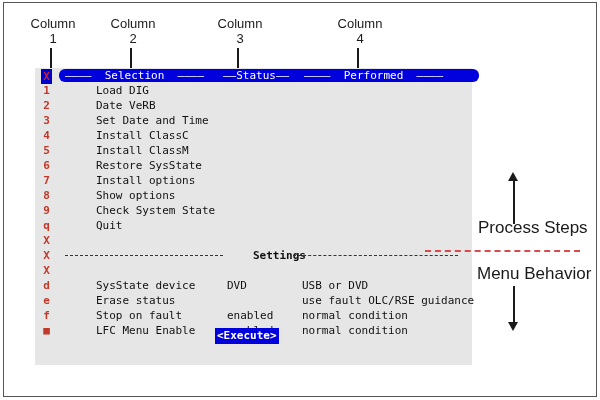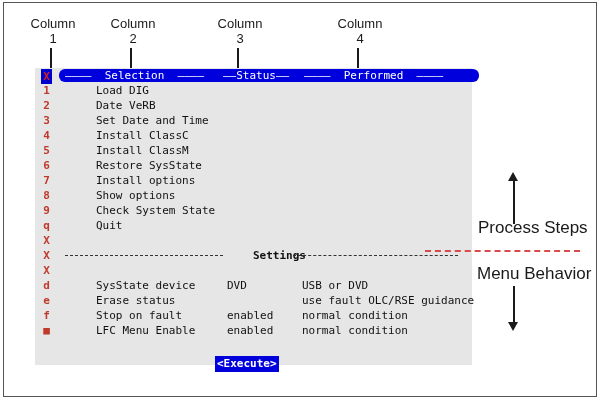--- a/index.html
+++ b/index.html
@@ -264,21 +264,21 @@
 
       <div id="settings-rows">
           <div class="row"><span class="mark">d</span><span class="txt c2">SysState device</span><span class="txt c3">DVD</span><span class="txt c4">USB or DVD</span></div>
           <div class="row"><span class="mark">e</span><span class="txt c2">Erase status</span><span class="txt c4">use fault OLC/RSE guidance</span></div>
           <div class="row"><span class="mark">f</span><span class="txt c2">Stop on fault</span><span class="txt c3">enabled</span><span class="txt c4">normal condition</span></div>
           <div class="row"><span class="mark block">■</span><span class="txt c2">LFC Menu Enable</span><span class="txt c3">enabled</span><span class="txt c4">normal condition</span></div>
         </div>
 
     </div>
 
-    <div class="execute" style="left:180px; top:288px;">&lt;Execute&gt;</div>
+    <div class="execute" style="left:180px; top:260px;">&lt;Execute&gt;</div>
   </div>
 
   <div class="arrow-up" style="left:508px; top:172px; height:52px;">
     <div class="head"></div>
     <div class="shaft" style="top:8px; height:44px;"></div>
   </div>
   <div class="side-ann" style="left:478px; top:218px;">Process Steps</div>
 
   <div class="red-dash" style="left:425px; top:250px; width:155px;"></div>
 

